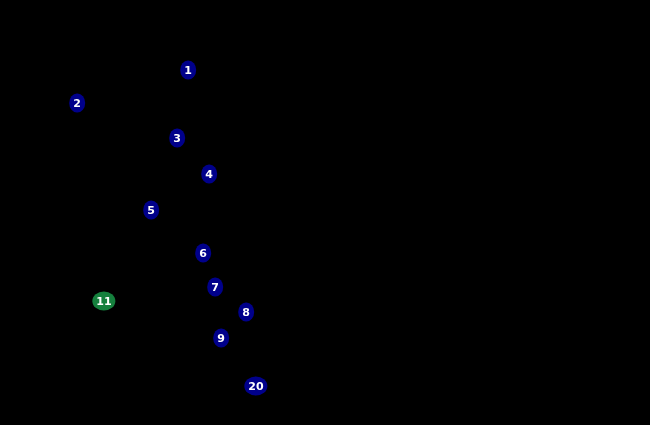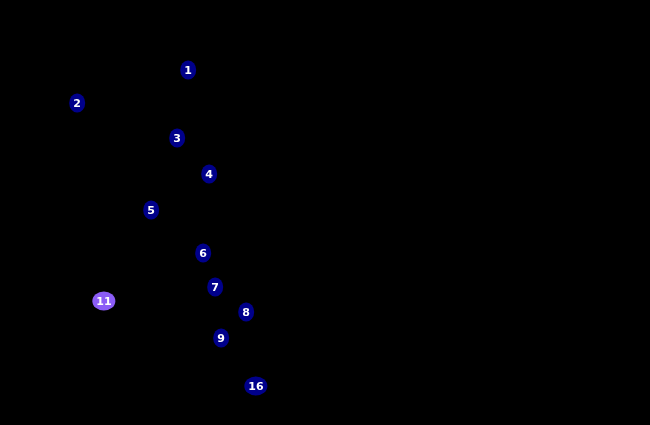--- a/index.html
+++ b/index.html
@@ -40,15 +40,15 @@
 <div id="canvas" style="background: rgb(0, 0, 0);">
     <div class="node" style="left: 188px; top: 70px; background: rgb(0, 0, 139); color: rgb(255, 255, 255);">1</div>
     <div class="node" style="left: 77px; top: 103px; background: rgb(0, 0, 139); color: rgb(255, 255, 255);">2</div>
     <div class="node" style="left: 177px; top: 138px; background: rgb(0, 0, 139); color: rgb(255, 255, 255);">3</div>
     <div class="node" style="left: 209px; top: 174px; background: rgb(0, 0, 139); color: rgb(255, 255, 255);">4</div>
     <div class="node" style="left: 151px; top: 210px; background: rgb(0, 0, 139); color: rgb(255, 255, 255);">5</div>
     <div class="node" style="left: 203px; top: 253px; background: rgb(0, 0, 139); color: rgb(255, 255, 255);">6</div>
     <div class="node" style="left: 215px; top: 287px; background: rgb(0, 0, 139); color: rgb(255, 255, 255);">7</div>
     <div class="node" style="left: 246px; top: 312px; background: rgb(0, 0, 139); color: rgb(255, 255, 255);">8</div>
     <div class="node" style="left: 221px; top: 338px; background: rgb(0, 0, 139); color: rgb(255, 255, 255);">9</div>
-    <div class="node" style="left: 256px; top: 386px; background: rgb(0, 0, 139); color: rgb(255, 255, 255);">16</div>
-    <div class="node" style="left: 104px; top: 301px; background: #8b5cf6; color: rgb(255, 255, 255);">11</div>
+    <div class="node" style="left: 256px; top: 386px; background: rgb(0, 0, 139); color: rgb(255, 255, 255);">20</div>
+    <div class="node" style="left: 104px; top: 301px; background: #15803d; color: rgb(255, 255, 255);">11</div>
   </div>
 
 </body></html>

